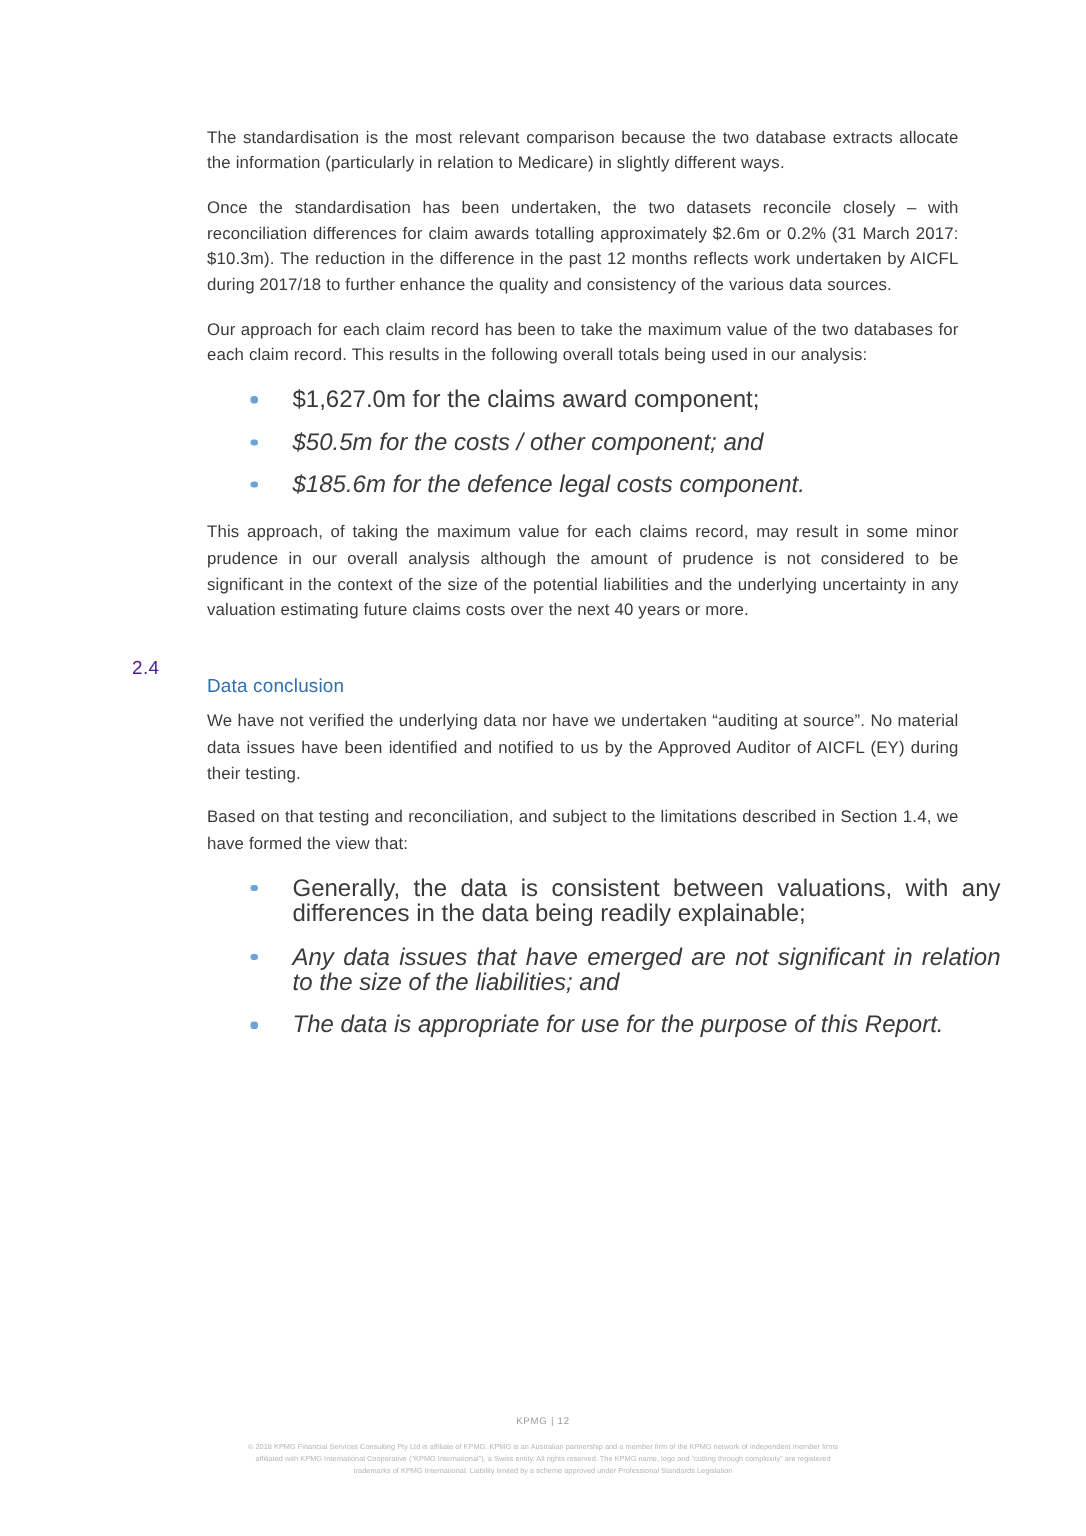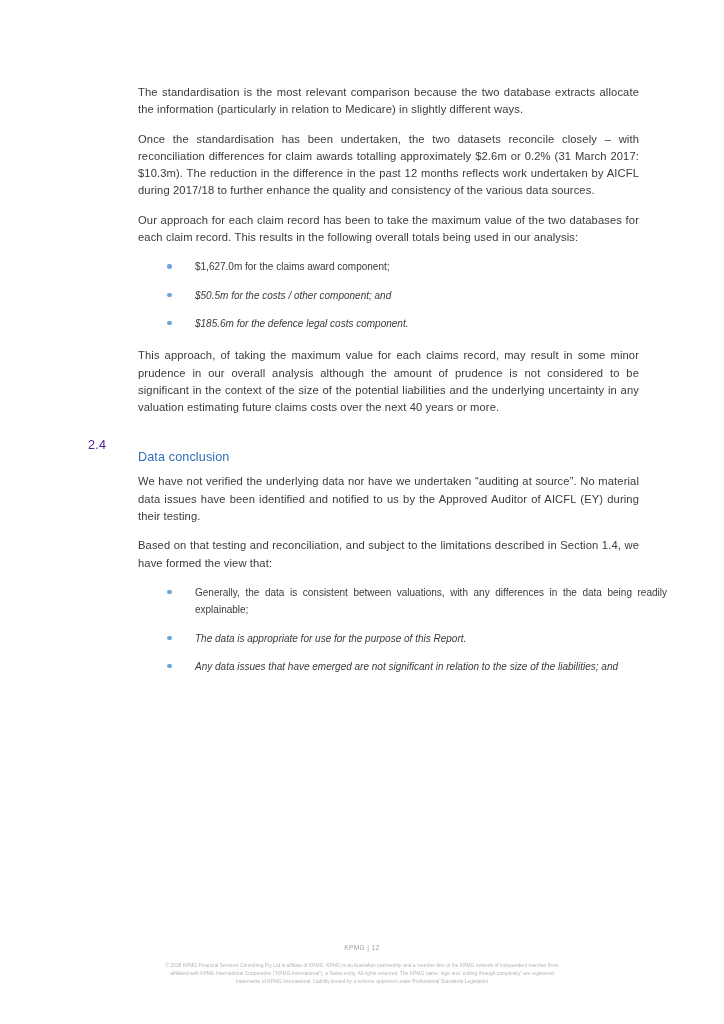--- a/index.html
+++ b/index.html
@@ -38,21 +38,21 @@
   .bullet-list {
     list-style: none;
     margin: 0 0 2px 0;
     padding: 0;
   }
   .bullet-item {
     position: relative;
     margin: 0 0 0 79px;
     padding: 0 0 0 28px;
     width: 472px;
-    font-size: 10px;
+    font-size: 16px;
     line-height: 17.3px;
     text-align: justify;
     color: #3a3a3a;
     min-height: 17px;
   }
   .bullet-item + .bullet-item {
     margin-top: 11px;
     font-style: italic;
   }
   .bullet-dot {
@@ -162,25 +162,25 @@
 
     <p class="para tight">Based on that testing and reconciliation, and subject to the limitations described in Section 1.4, we have formed the view that:</p>
 
     <ul class="bullet-list">
       <li class="bullet-item">
         <span class="bullet-dot"></span>
         <span>Generally, the data is consistent between valuations, with any differences in the data being readily explainable;</span>
       </li>
       <li class="bullet-item">
         <span class="bullet-dot"></span>
-        <span>The data is appropriate for use for the purpose of this Report.</span>
+        <span>Any data issues that have emerged are not significant in relation to the size of the liabilities; and</span>
       </li>
       <li class="bullet-item">
         <span class="bullet-dot"></span>
-        <span>Any data issues that have emerged are not significant in relation to the size of the liabilities; and</span>
+        <span>The data is appropriate for use for the purpose of this Report.</span>
       </li>
     </ul>
 
   </div>
 
   <div class="footer">
     <div class="footer-page">KPMG | 12</div>
     <div class="footer-legal">
       <div>© 2018 KPMG Financial Services Consulting Pty Ltd is affiliate of KPMG. KPMG is an Australian partnership and a member firm of the KPMG network of independent member firms</div>
       <div>affiliated with KPMG International Cooperative (“KPMG International”), a Swiss entity. All rights reserved. The KPMG name, logo and “cutting through complexity” are registered</div>

